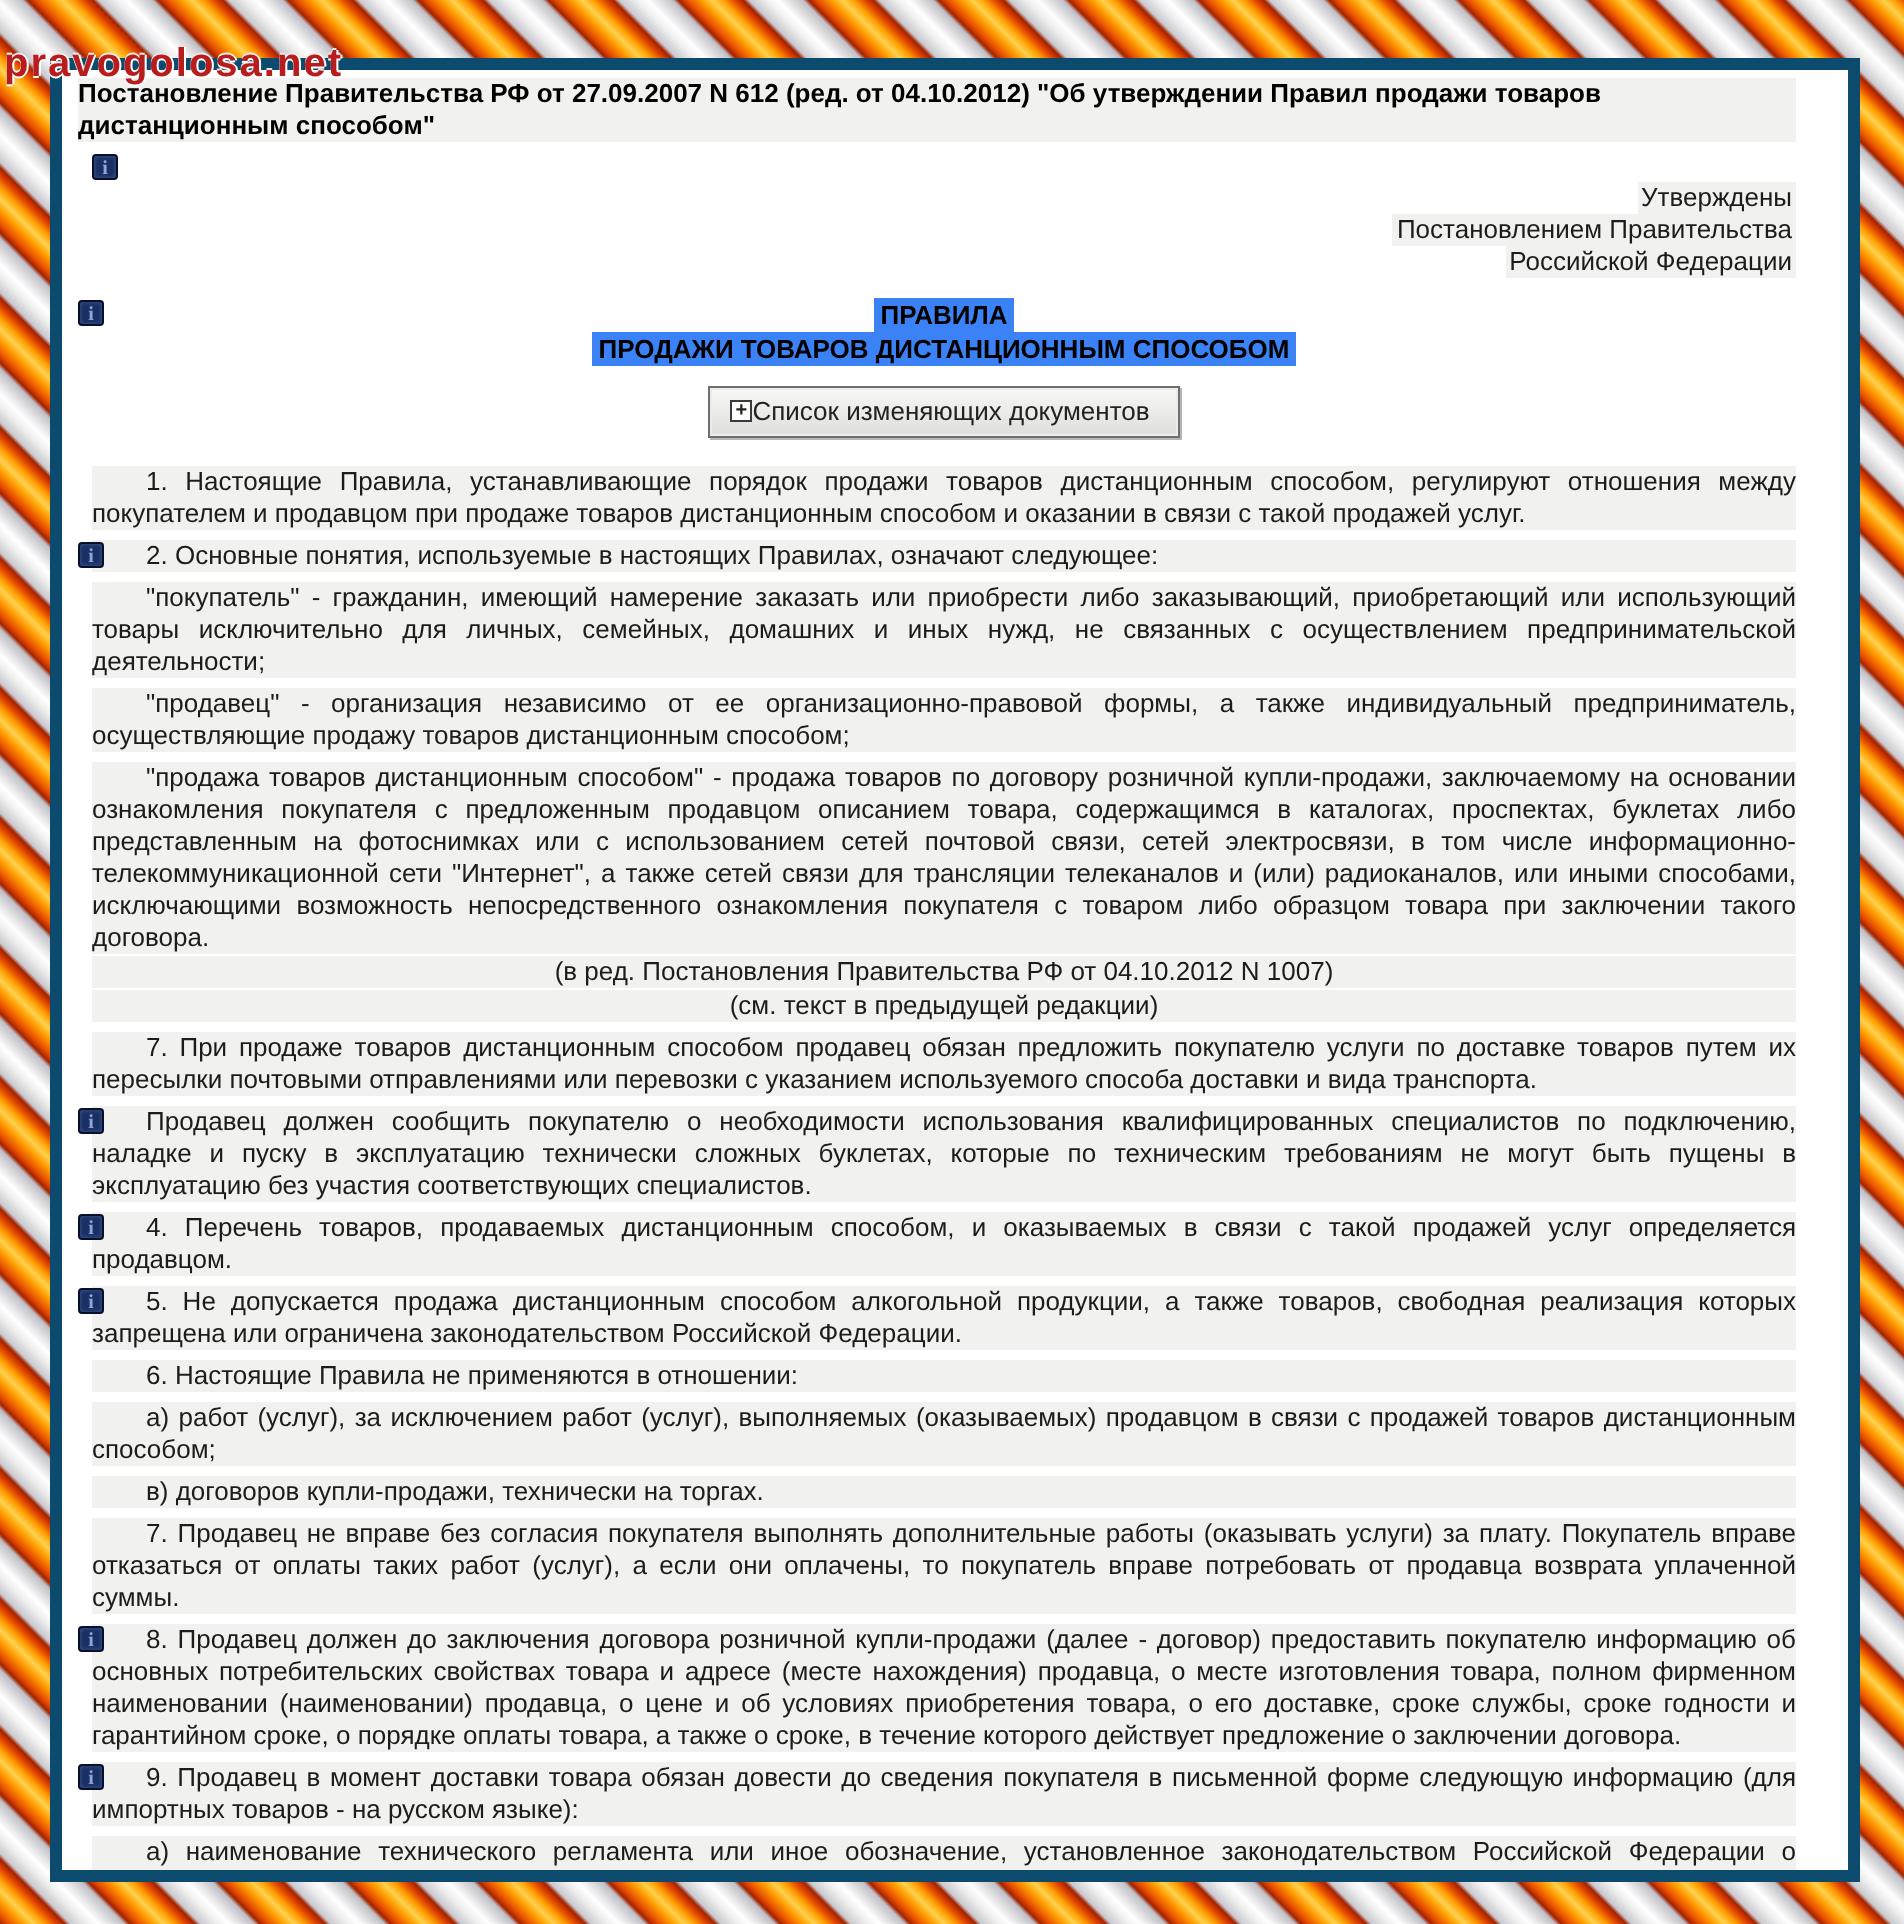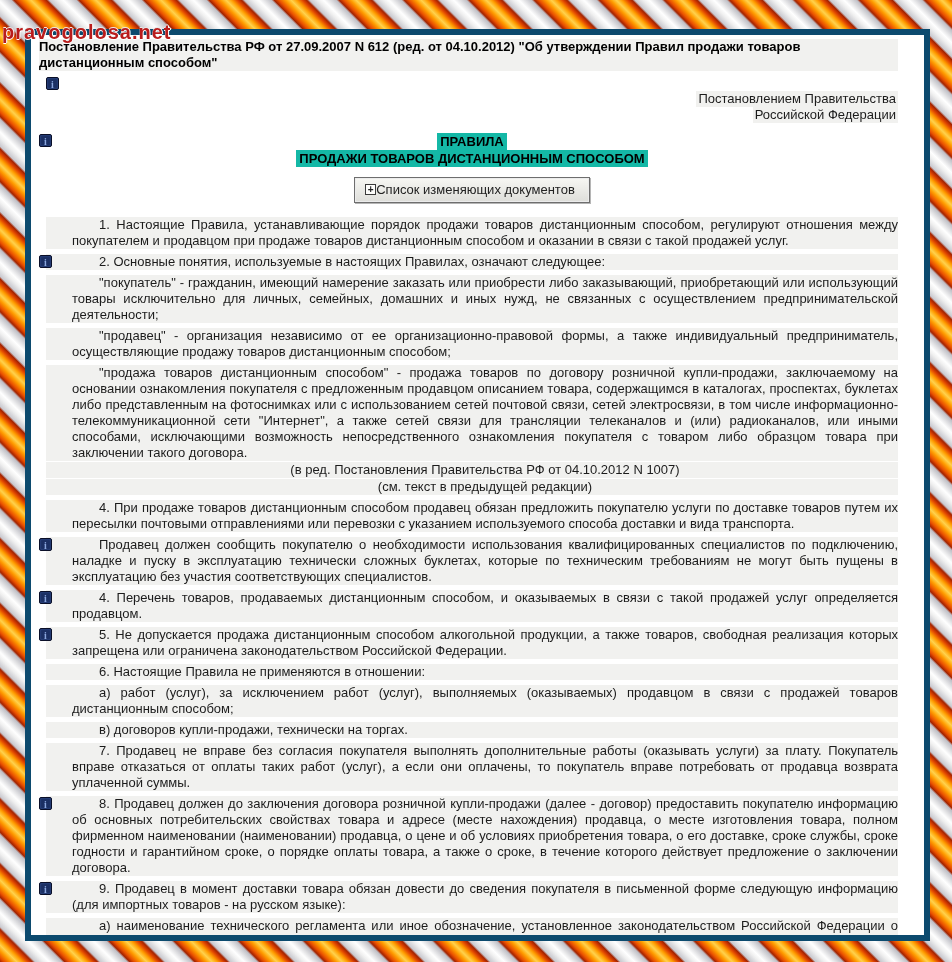--- a/index.html
+++ b/index.html
@@ -30,57 +30,58 @@
     color:#8aa6dd;font:bold 10px/13px "Liberation Serif",serif;text-align:center;
     box-shadow:inset 0 0 2px #3d5ea0;display:inline-block;box-sizing:border-box;
   }
   .icon-abs{position:absolute;left:-7px;top:1px;}
   .approval{text-align:right;font:13px/16px "Liberation Sans",sans-serif;margin:0 0 10px 0;}
   .approval .line span{background:#f1f1ef;display:inline-block;padding:0 2px;}
   .doc-heading{
     position:relative;text-align:center;font:bold 13px/17px "Liberation Sans",sans-serif;color:#000;
     margin:4px 0 10px 0;
   }
-  .doc-heading .hline span{background:#14b8a6;display:inline-block;padding:0 3px;}
+  .doc-heading .hline span{background:#3b82f6;display:inline-block;padding:0 3px;}
   .button-row{text-align:center;margin:6px 0 14px 0;}
   .changes-button{
     display:inline-flex;align-items:center;gap:0;cursor:pointer;
     padding:4px 14px 5px 10px;font:13px/15px "Liberation Sans",sans-serif;color:#222;
     background:linear-gradient(#f7f7f3,#dededa);
     border:1px solid #6e6e6e;box-shadow:inset 0 0 0 1px #ececec,1px 1px 0 #b5b5b5;
   }
   .plus-box{
     width:11px;height:11px;box-sizing:border-box;border:1px solid #3a3a3a;background:#fdfdfb;
     font:bold 10px/9px "Liberation Sans",sans-serif;text-align:center;color:#222;display:inline-block;
   }
   .plus-box::before{content:"+";}
   .paragraphs{}
   .para{position:relative;margin:0 0 5px 0;}
   .para .txt{
     font:13px/16px "Liberation Sans",sans-serif;text-align:justify;text-indent:27px;
-    background:#f1f1ef;color:#1c1c1c;padding-left:26px;
+    background:#f1f1ef;color:#1c1c1c;
   }
   .para.note{margin-top:-4px;}
   .para.note .txt{text-align:center;text-indent:0;}
 </style>
 </head>
 <body>
 
 <div class="watermark">pravogolosa.net</div>
 
 <div class="doc-panel">
   <div class="content">
 
     <div class="doc-title">Постановление Правительства РФ от 27.09.2007 N 612 (ред. от 04.10.2012) "Об утверждении Правил продажи товаров дистанционным способом"</div>
 
     <div class="icon-row">
       <span class="info-icon">i</span>
     </div>
 
     <div class="approval">
+      <div class="line"><span>Утверждены</span></div>
       <div class="line"><span>Постановлением Правительства</span></div>
       <div class="line"><span>Российской Федерации</span></div>
     </div>
 
     <div class="doc-heading">
       <span class="info-icon icon-abs">i</span>
       <div class="hline"><span>ПРАВИЛА</span></div>
       <div class="hline"><span>ПРОДАЖИ ТОВАРОВ ДИСТАНЦИОННЫМ СПОСОБОМ</span></div>
     </div>
 
@@ -108,21 +109,21 @@
         <div class="para body">
           <div class="txt">"продажа товаров дистанционным способом" - продажа товаров по договору розничной купли-продажи, заключаемому на основании ознакомления покупателя с предложенным продавцом описанием товара, содержащимся в каталогах, проспектах, буклетах либо представленным на фотоснимках или с использованием сетей почтовой связи, сетей электросвязи, в том числе информационно-телекоммуникационной сети "Интернет", а также сетей связи для трансляции телеканалов и (или) радиоканалов, или иными способами, исключающими возможность непосредственного ознакомления покупателя с товаром либо образцом товара при заключении такого договора.</div>
         </div>
         <div class="para note">
           <div class="txt">(в ред. Постановления Правительства РФ от 04.10.2012 N 1007)</div>
         </div>
         <div class="para note">
           <div class="txt">(см. текст в предыдущей редакции)</div>
         </div>
         <div class="para body">
-          <div class="txt">4. При продаже товаров дистанционным способом продавец обязан предложить покупателю услуги по доставке товаров путем их пересылки почтовыми отправлениями или перевозки с указанием используемого способа доставки и вида транспорта.</div>
+          <div class="txt">7. При продаже товаров дистанционным способом продавец обязан предложить покупателю услуги по доставке товаров путем их пересылки почтовыми отправлениями или перевозки с указанием используемого способа доставки и вида транспорта.</div>
         </div>
         <div class="para body">
           <span class="info-icon icon-abs">i</span>
           <div class="txt">Продавец должен сообщить покупателю о необходимости использования квалифицированных специалистов по подключению, наладке и пуску в эксплуатацию технически сложных буклетах, которые по техническим требованиям не могут быть пущены в эксплуатацию без участия соответствующих специалистов.</div>
         </div>
         <div class="para body">
           <span class="info-icon icon-abs">i</span>
           <div class="txt">4. Перечень товаров, продаваемых дистанционным способом, и оказываемых в связи с такой продажей услуг определяется продавцом.</div>
         </div>
         <div class="para body">

